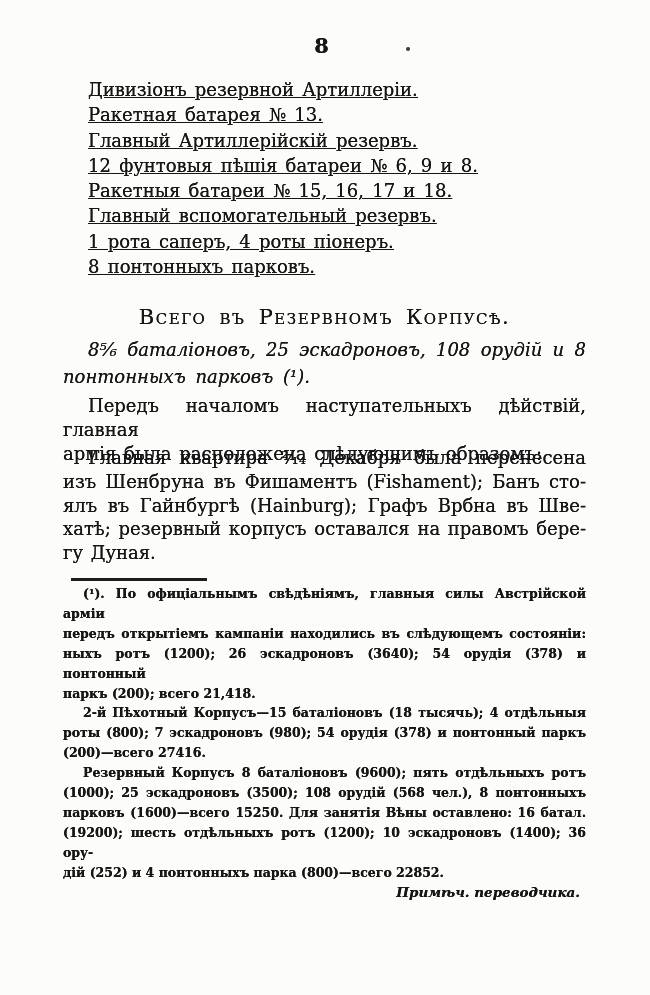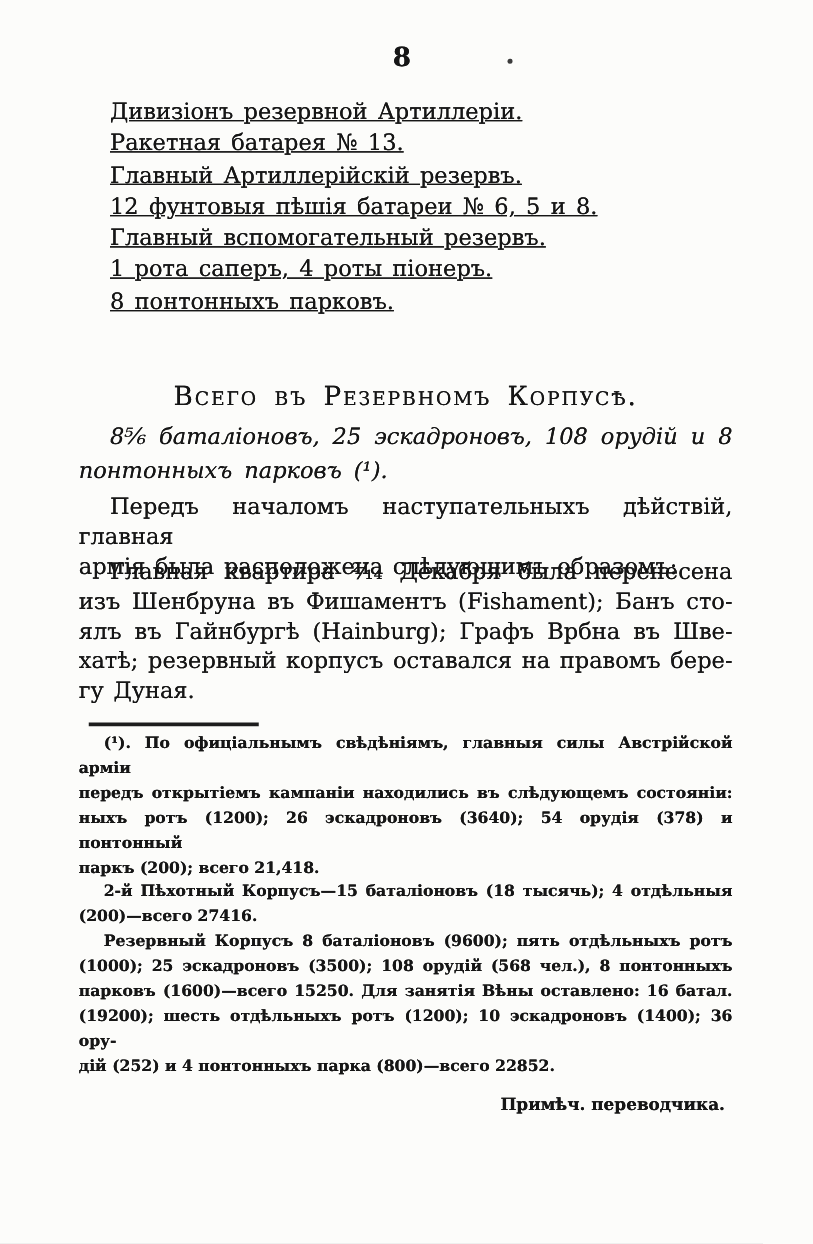--- a/index.html
+++ b/index.html
@@ -47,37 +47,38 @@
     background:#1d1d1d;
   }
   .footnote{
     position:absolute;left:63px;top:584px;width:523px;
     font-size:12.5px;font-weight:bold;line-height:19.9px;
   }
   .footnote .ln.ind{text-indent:20px;}
   .ln.just{text-align:justify;text-align-last:justify;}
   .ln.ind{text-indent:25px;}
   .signature{
-    margin-top:12px;text-align:right;padding-right:6px;
+    margin-top:0;text-align:right;font-style:italic;padding-right:6px;
     font-size:13.5px;
   }
 </style>
 </head>
 <body>
 
 <div class="page">
 
   <div class="pagenum">8</div>
   <div class="speck"></div>
 
   <div class="unitlist">
       <div class="ln">Дивизіонъ резервной Артиллеріи.</div>
       <div class="ln">Ракетная батарея № 13.</div>
       <div class="ln">Главный Артиллерійскій резервъ.</div>
-      <div class="ln">12 фунтовыя пѣшія батареи № 6, 5 и 8.</div>
+      <div class="ln">12 фунтовыя пѣшія батареи № 6, 9 и 8.</div>
+      <div class="ln">Ракетныя батареи № 15, 16, 17 и 18.</div>
       <div class="ln">Главный вспомогательный резервъ.</div>
       <div class="ln">1 рота саперъ, 4 роты піонеръ.</div>
       <div class="ln">8 понтонныхъ парковъ.</div>
     </div>
 
   <div class="heading">Всего въ Резервномъ Корпусѣ.</div>
 
   <div class="totals">
       <div class="ln just ind">8⁵⁄₆ баталіоновъ, 25 эскадроновъ, 108 орудій и 8</div>
       <div class="ln">понтонныхъ парковъ (¹).</div>
@@ -98,20 +99,21 @@
 
   <div class="fnrule"></div>
 
   <div class="footnote">
     <div>
         <div class="ln just ind">(¹). По офиціальнымъ свѣдѣніямъ, главныя силы Австрійской арміи</div>
         <div class="ln just">передъ открытіемъ кампаніи находились въ слѣдующемъ состояніи:</div>
         <div class="ln just">ныхъ ротъ (1200); 26 эскадроновъ (3640); 54 орудія (378) и понтонный</div>
         <div class="ln">паркъ (200); всего 21,418.</div>
         <div class="ln just ind">2-й Пѣхотный Корпусъ—15 баталіоновъ (18 тысячь); 4 отдѣльныя</div>
+        <div class="ln just">роты (800); 7 эскадроновъ (980); 54 орудія (378) и понтонный паркъ</div>
         <div class="ln">(200)—всего 27416.</div>
         <div class="ln just ind">Резервный Корпусъ 8 баталіоновъ (9600); пять отдѣльныхъ ротъ</div>
         <div class="ln just">(1000); 25 эскадроновъ (3500); 108 орудій (568 чел.), 8 понтонныхъ</div>
         <div class="ln just">парковъ (1600)—всего 15250. Для занятія Вѣны оставлено: 16 батал.</div>
         <div class="ln just">(19200); шесть отдѣльныхъ ротъ (1200); 10 эскадроновъ (1400); 36 ору-</div>
         <div class="ln">дій (252) и 4 понтонныхъ парка (800)—всего 22852.</div>
       </div>
     <div class="signature">Примѣч. переводчика.</div>
   </div>
 

